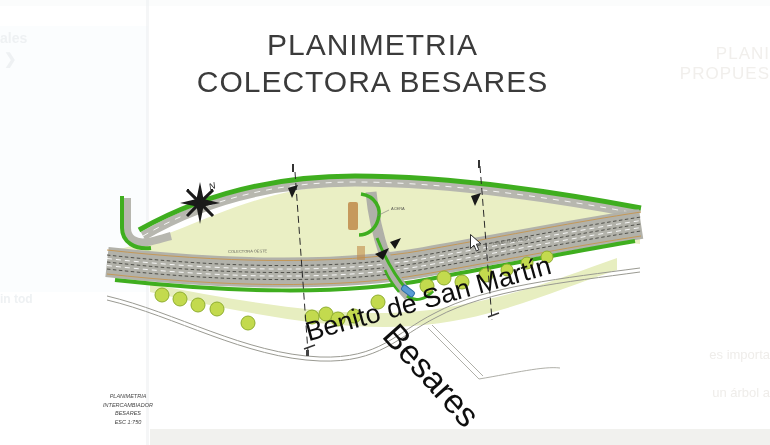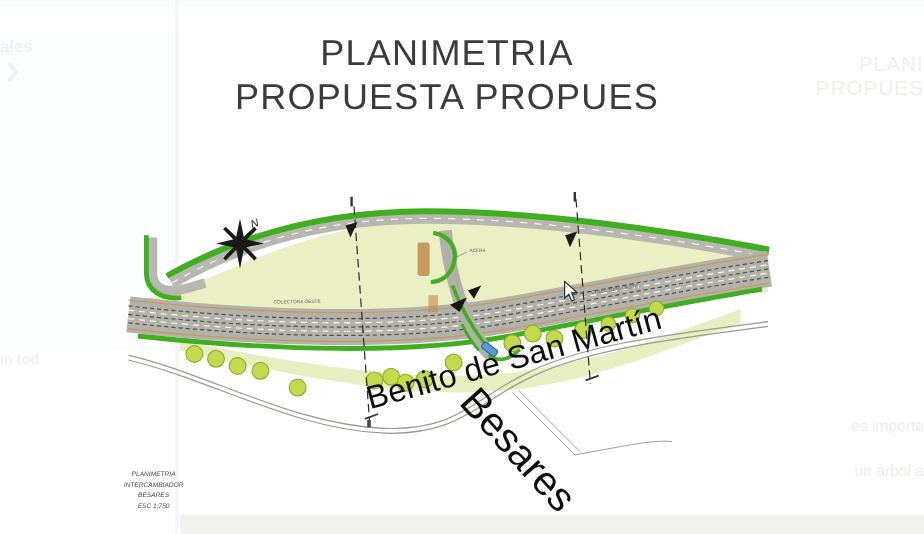--- a/index.html
+++ b/index.html
@@ -41,21 +41,21 @@
   <div class="ghost" style="left:4px;top:50px;font-size:15px;">❯</div>
   <div class="ghost" style="left:0;top:292px;font-size:12px;">in tod</div>
   <div class="ghost-title" style="top:44px;">PLANI</div>
   <div class="ghost-title" style="top:64px;">PROPUES</div>
   <div class="ghost ghost-warm" style="right:0;left:auto;top:347px;font-size:13px;font-weight:400;">es importa</div>
   <div class="ghost ghost-warm" style="right:0;left:auto;top:385px;font-size:13px;font-weight:400;">un árbol a</div>
   <div class="bottom-bar"></div>
 
   <div class="title">
     <div>PLANIMETRIA</div>
-    <div>PROPUESTA PROPUES</div>
+    <div>COLECTORA BESARES</div>
   </div>
 
   <div class="drawing">
     <svg width="560" height="280" viewBox="0 0 560 280">
 
       <g>
         <path d="M20,92 C90,78 140,34 250,26 C340,20 430,40 545,58 L545,86 C420,72 300,96 200,104 C120,110 50,100 20,96 Z" fill="#eaefc4"></path>
         <path d="M55,126 C160,146 255,162 335,152 C420,140 470,118 522,100 L522,112 C460,132 400,162 318,168 C238,174 135,152 55,134 Z" fill="#e7eec0"></path>
       </g>
 

